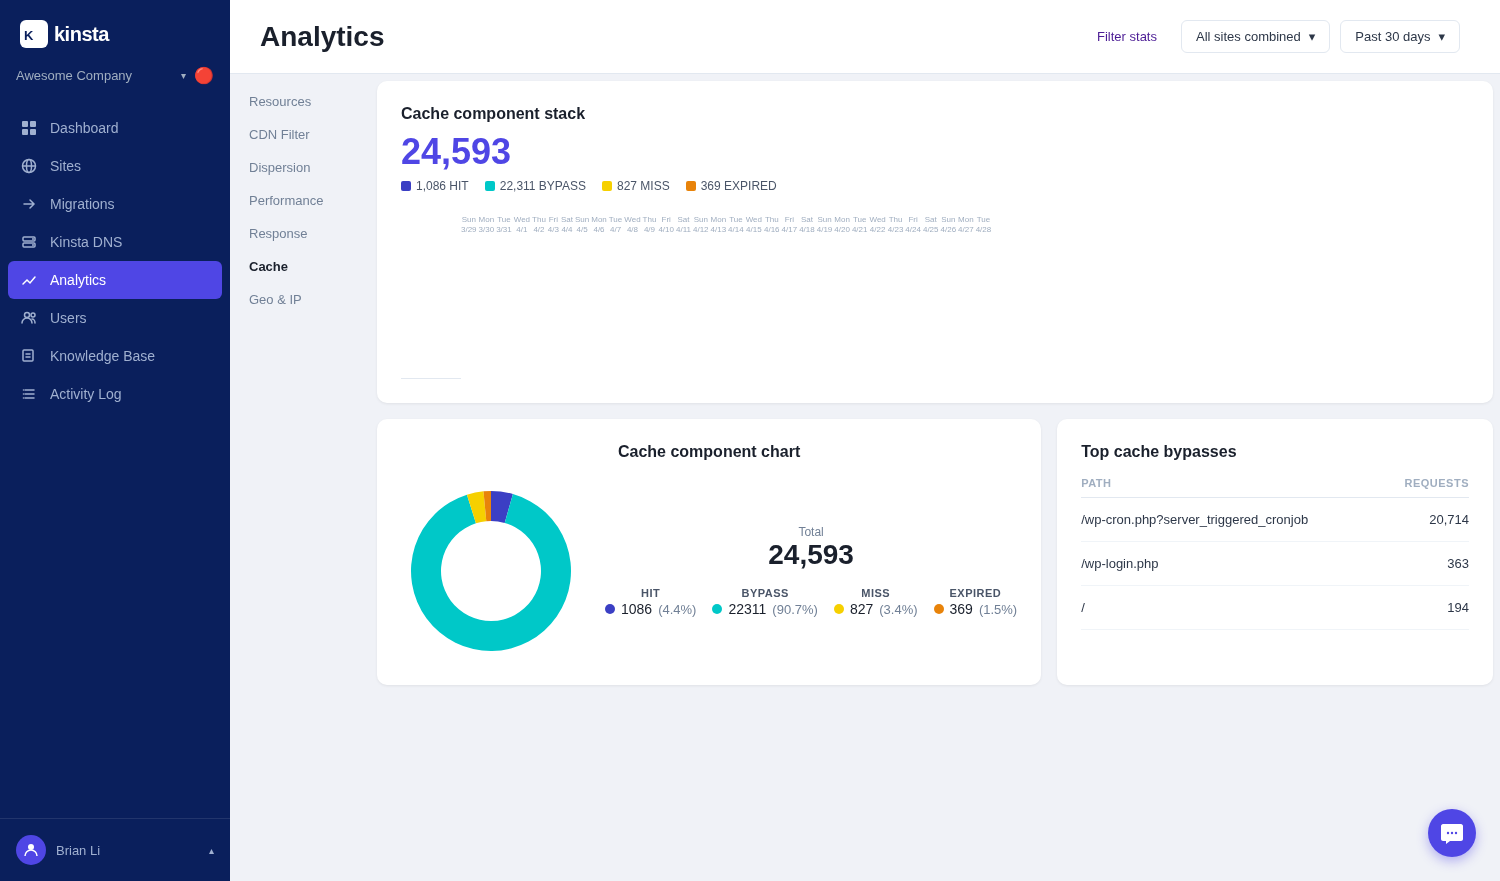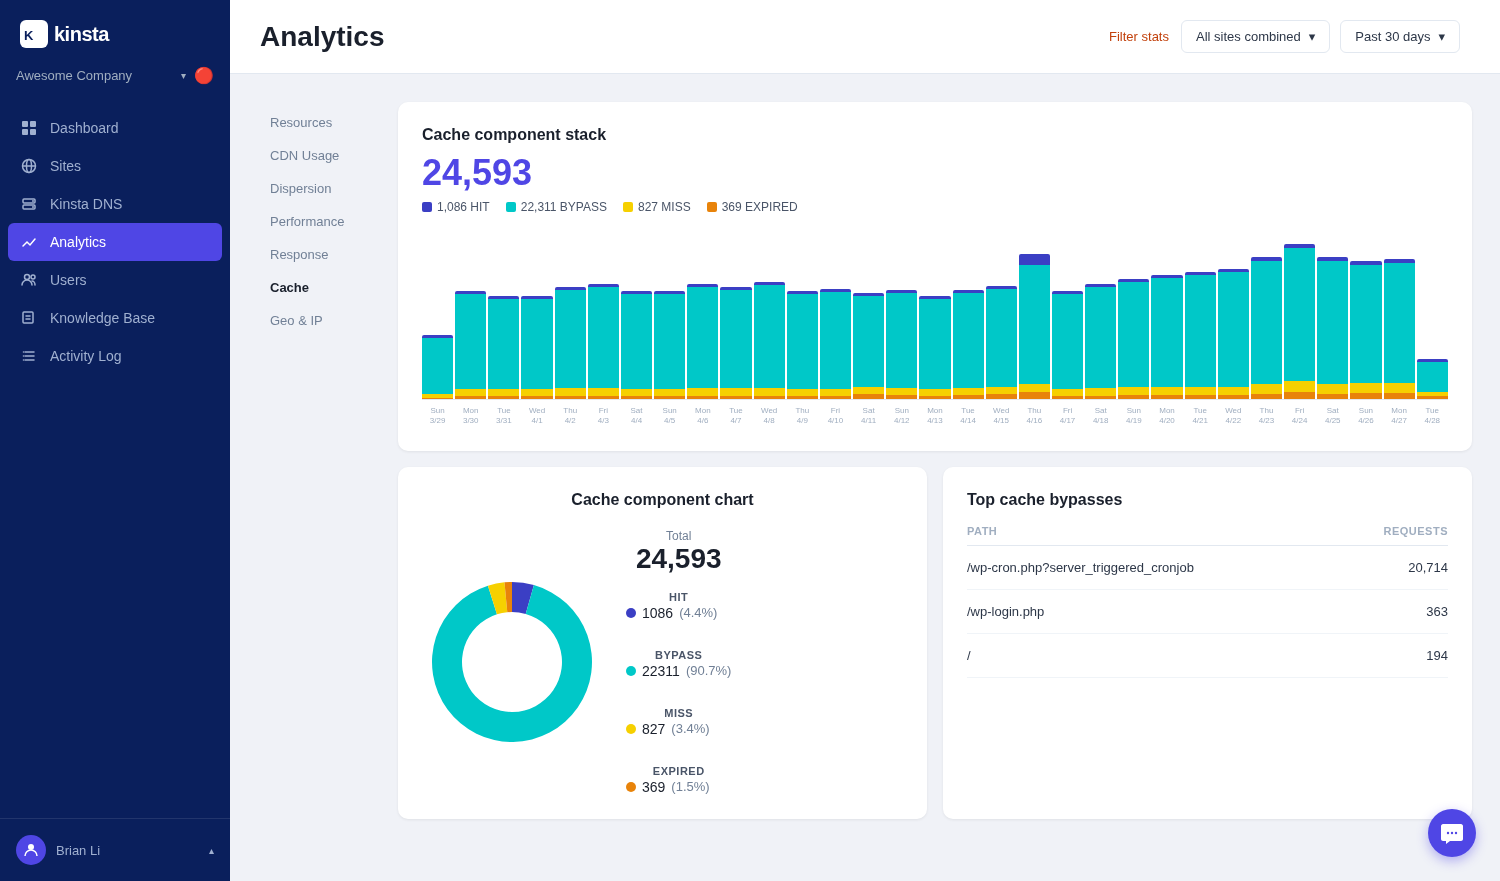--- a/index.html
+++ b/index.html
@@ -18,25 +18,25 @@
     .nav-item .nav-icon { width: 18px; height: 18px; display: flex; align-items: center; justify-content: center; flex-shrink: 0; }
     .sidebar-footer { padding: 16px; border-top: 1px solid rgba(255,255,255,0.1); display: flex; align-items: center; gap: 10px; }
     .sidebar-footer-avatar { width: 30px; height: 30px; background: #4f46e5; border-radius: 50%; display: flex; align-items: center; justify-content: center; font-size: 12px; color: #fff; }
     .sidebar-footer-name { font-size: 13px; color: #a0b0d0; flex: 1; }
     .sidebar-footer-chevron { color: #a0b0d0; font-size: 10px; }
 
     
     .main { flex: 1; display: flex; flex-direction: column; overflow: hidden; }
     .main-header { background: #fff; padding: 20px 30px; display: flex; align-items: center; border-bottom: 1px solid #e2e8f0; }
     .main-title { font-size: 28px; font-weight: 700; color: #1a202c; flex: 1; }
-    .filter-stats-label { font-size: 13px; color: #c2410c; margin-right: 12px; }
+    .filter-stats-label { font-size: 13px; color: #4c1d95; margin-right: 24px; }
     .filter-dropdown { display: flex; align-items: center; gap: 8px; padding: 8px 14px; border: 1px solid #e2e8f0; border-radius: 6px; background: #fff; font-size: 13px; color: #2d3748; cursor: pointer; margin-right: 10px; }
 
     
-    .content { flex: 1; overflow-y: auto; padding: 28px; display: flex; gap: 0; flex-direction: column; }
+    .content { flex: 1; overflow-y: auto; padding: 7px; display: flex; gap: 0; flex-direction: column; }
 
     
     .analytics-layout { display: flex; gap: 20px; flex: 1; }
     .sub-nav { width: 120px; flex-shrink: 0; display: flex; flex-direction: column; gap: 2px; padding-top: 5px; }
     .sub-nav-item { padding: 8px 12px; font-size: 13px; color: #718096; cursor: pointer; border-radius: 4px; }
     .sub-nav-item.active { color: #1a202c; font-weight: 600; }
 
     
     .cards-area { flex: 1; display: flex; flex-direction: column; gap: 16px; }
     .card { background: #fff; border-radius: 10px; padding: 24px; box-shadow: 0 1px 3px rgba(0,0,0,0.07); }
@@ -48,21 +48,21 @@
     .legend-item { display: flex; align-items: center; gap: 5px; font-size: 12px; color: #4a5568; }
     .legend-dot { width: 10px; height: 10px; border-radius: 2px; }
 
     
     .bottom-cards { display: flex; gap: 16px; }
     .chart-card { flex: 1; text-align: center; }
     .bypass-card { flex: 1; }
 
     
     .donut-area { display: flex; align-items: center; gap: 24px; padding-top: 12px; }
-    .donut-legend { display: flex; flex-direction: column; gap: 28px; }
+    .donut-legend { display: flex; flex-direction: row; gap: 16px; }
     .donut-legend-item { }
     .donut-legend-label { font-size: 11px; font-weight: 700; color: #4a5568; text-transform: uppercase; letter-spacing: 0.5px; margin-bottom: 2px; }
     .donut-legend-value { display: flex; align-items: center; gap: 6px; font-size: 14px; color: #1a202c; }
     .donut-legend-pct { color: #718096; font-size: 13px; }
 
     
     .bypass-table { width: 100%; border-collapse: collapse; margin-top: 8px; }
     .bypass-table th { font-size: 11px; font-weight: 600; color: #a0aec0; text-transform: uppercase; letter-spacing: 0.5px; text-align: left; padding: 8px 0; border-bottom: 1px solid #e2e8f0; }
     .bypass-table th.right { text-align: right; }
     .bypass-table td { font-size: 13px; color: #2d3748; padding: 14px 0; border-bottom: 1px solid #f0f4f8; }
@@ -110,20 +110,28 @@
             <circle cx="8" cy="8" r="6.5" stroke="currentColor" stroke-width="1.5"></circle>
             <ellipse cx="8" cy="8" rx="2.5" ry="6.5" stroke="currentColor" stroke-width="1.5"></ellipse>
             <line x1="1.5" y1="8" x2="14.5" y2="8" stroke="currentColor" stroke-width="1.5"></line>
           </svg>
       </span>
       <span>Sites</span>
     </div>
     <div class="nav-item">
       <span class="nav-icon">
         <svg width="16" height="16" viewBox="0 0 16 16" fill="none">
+            <path d="M3 8H13M9 4l4 4-4 4" stroke="currentColor" stroke-width="1.5" stroke-linecap="round"></path>
+          </svg>
+      </span>
+      <span>Migrations</span>
+    </div>
+    <div class="nav-item">
+      <span class="nav-icon">
+        <svg width="16" height="16" viewBox="0 0 16 16" fill="none">
             <rect x="2" y="3" width="12" height="4" rx="1" stroke="currentColor" stroke-width="1.5"></rect>
             <rect x="2" y="9" width="12" height="4" rx="1" stroke="currentColor" stroke-width="1.5"></rect>
             <circle cx="12" cy="5" r="1" fill="currentColor"></circle>
             <circle cx="12" cy="11" r="1" fill="currentColor"></circle>
           </svg>
       </span>
       <span>Kinsta DNS</span>
     </div>
     <div class="nav-item active">
       <span class="nav-icon">
@@ -193,21 +201,21 @@
       <span>Past 30 days</span>
       <span>▾</span>
     </div>
   </header>
 
   <div class="content">
     <div class="analytics-layout">
 
       <nav class="sub-nav">
         <div class="sub-nav-item">Resources</div>
-        <div class="sub-nav-item">CDN Usage</div>
+        <div class="sub-nav-item">CDN Filter</div>
         <div class="sub-nav-item">Dispersion</div>
         <div class="sub-nav-item">Performance</div>
         <div class="sub-nav-item">Response</div>
         <div class="sub-nav-item active">Cache</div>
         <div class="sub-nav-item">Geo &amp; IP</div>
       </nav>
 
       <div class="cards-area">
 
         <div class="card">
@@ -225,21 +233,21 @@
             <div class="legend-item">
               <div class="legend-dot" style="background:#f6d000;"></div>
               <span>827 MISS</span>
             </div>
             <div class="legend-item">
               <div class="legend-dot" style="background:#e8830a;"></div>
               <span>369 EXPIRED</span>
             </div>
           </div>
 
-          <div id="bar-chart-container" style="display:flex;flex-direction:column;">
+          <div id="bar-chart-container" style="display:flex;">
             <div id="bar-chart" style="display:flex;align-items:flex-end;gap:2px;height:170px;border-bottom:1px solid #e2e8f0;">
                 <div style="flex: 1 1 0%; display: flex; flex-direction: column; justify-content: flex-end; height: 100%;">
                   <div style="height: 64px; width: 100%; display: flex; flex-direction: column-reverse; border-radius: 2px 2px 0px 0px; overflow: hidden;">
                     <div style="height: 1px; background: rgb(232, 131, 10); flex-shrink: 0;"></div>
                     <div style="height: 4px; background: rgb(246, 208, 0); flex-shrink: 0;"></div>
                     <div style="height: 56px; background: rgb(0, 200, 200); flex-shrink: 0;"></div>
                     <div style="height: 3px; background: rgb(59, 63, 196); flex-shrink: 0;"></div>
                   </div>
                 </div>
                 <div style="flex: 1 1 0%; display: flex; flex-direction: column; justify-content: flex-end; height: 100%;">

